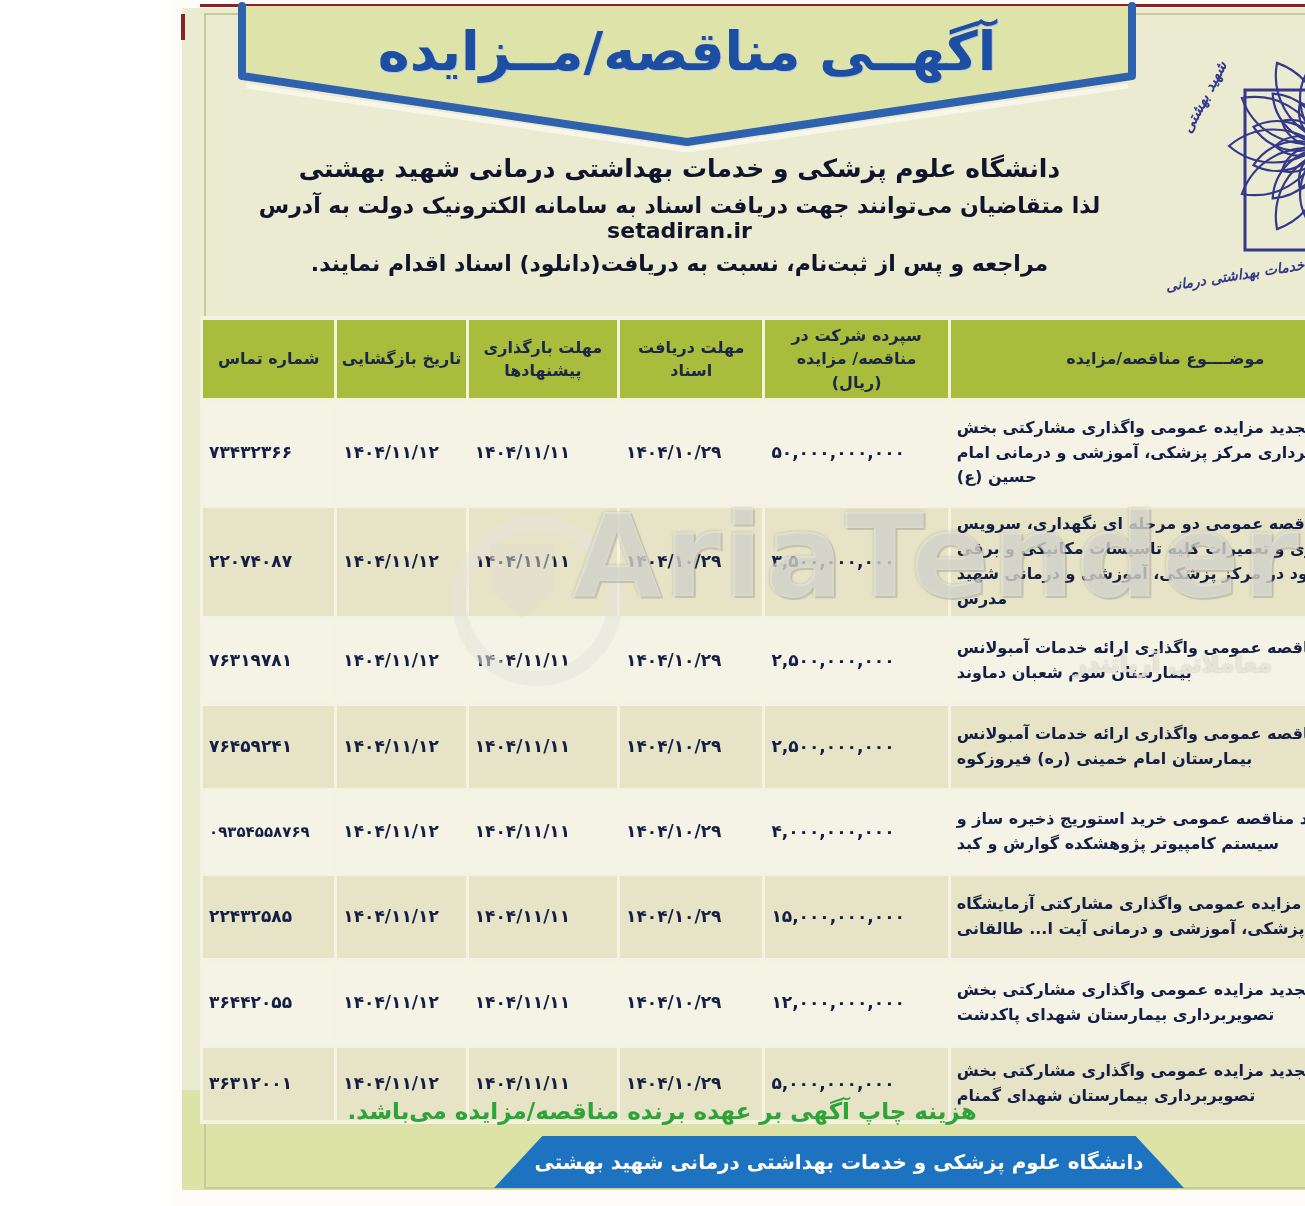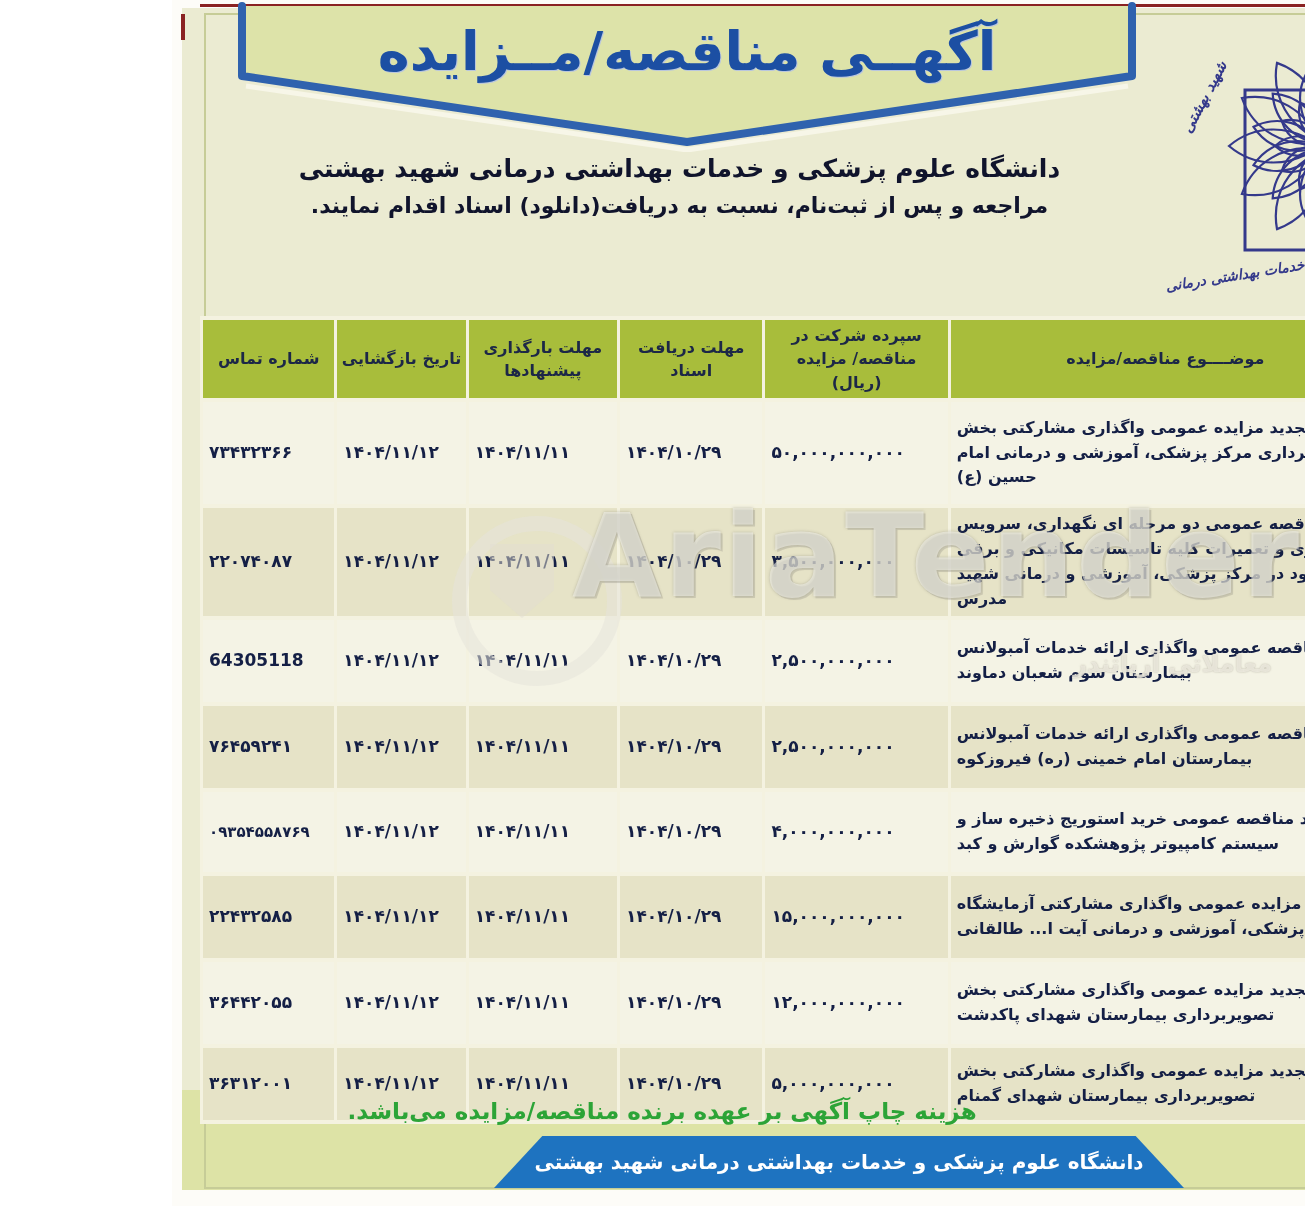--- a/index.html
+++ b/index.html
@@ -108,20 +108,21 @@
           <circle r="11" stroke-width="3"></circle>
         </g>
       </g>
     </svg>
     <span class="calli-side">شهید بهشتی</span>
     <span class="calli-main">دانشگاه علوم پزشکی و خدمات بهداشتی درمانی</span>
   </div>
 
   <div class="intro">
     <div class="l1">دانشگاه علوم پزشکی و خدمات بهداشتی درمانی شهید بهشتی</div>
+    <div class="l3">لذا متقاضیان می‌توانند جهت دریافت اسناد به سامانه الکترونیک دولت به آدرس setadiran.ir</div>
     <div class="l4">مراجعه و پس از ثبت‌نام، نسبت به دریافت(دانلود) اسناد اقدام نمایند.</div>
   </div>
 
   <div class="tbl-wrap">
     <table>
       <colgroup>
         <col style="width:62px">
           <col style="width:428px">
           <col style="width:182px">
           <col style="width:142px">
@@ -157,21 +158,21 @@
         <td class="c-date">۱۴۰۴/۱۱/۱۲</td>
         <td class="c-phone">۲۲۰۷۴۰۸۷</td>
       </tr>
       <tr class="alt-a">
         <td class="c-no" style="height:78px">۳</td>
         <td class="c-subject">تجدید مناقصه عمومی واگذاری ارائه خدمات آمبولانس بیمارستان سوم شعبان دماوند</td>
         <td class="c-deposit">۲,۵۰۰,۰۰۰,۰۰۰</td>
         <td class="c-date">۱۴۰۴/۱۰/۲۹</td>
         <td class="c-date">۱۴۰۴/۱۱/۱۱</td>
         <td class="c-date">۱۴۰۴/۱۱/۱۲</td>
-        <td class="c-phone">64305118</td>
+        <td class="c-phone">۷۶۳۱۹۷۸۱</td>
       </tr>
       <tr class="alt-b">
         <td class="c-no" style="height:78px">۴</td>
         <td class="c-subject">تجدید مناقصه عمومی واگذاری ارائه خدمات آمبولانس بیمارستان امام خمینی (ره) فیروزکوه</td>
         <td class="c-deposit">۲,۵۰۰,۰۰۰,۰۰۰</td>
         <td class="c-date">۱۴۰۴/۱۰/۲۹</td>
         <td class="c-date">۱۴۰۴/۱۱/۱۱</td>
         <td class="c-date">۱۴۰۴/۱۱/۱۲</td>
         <td class="c-phone">۷۶۴۵۹۲۴۱</td>
       </tr>

